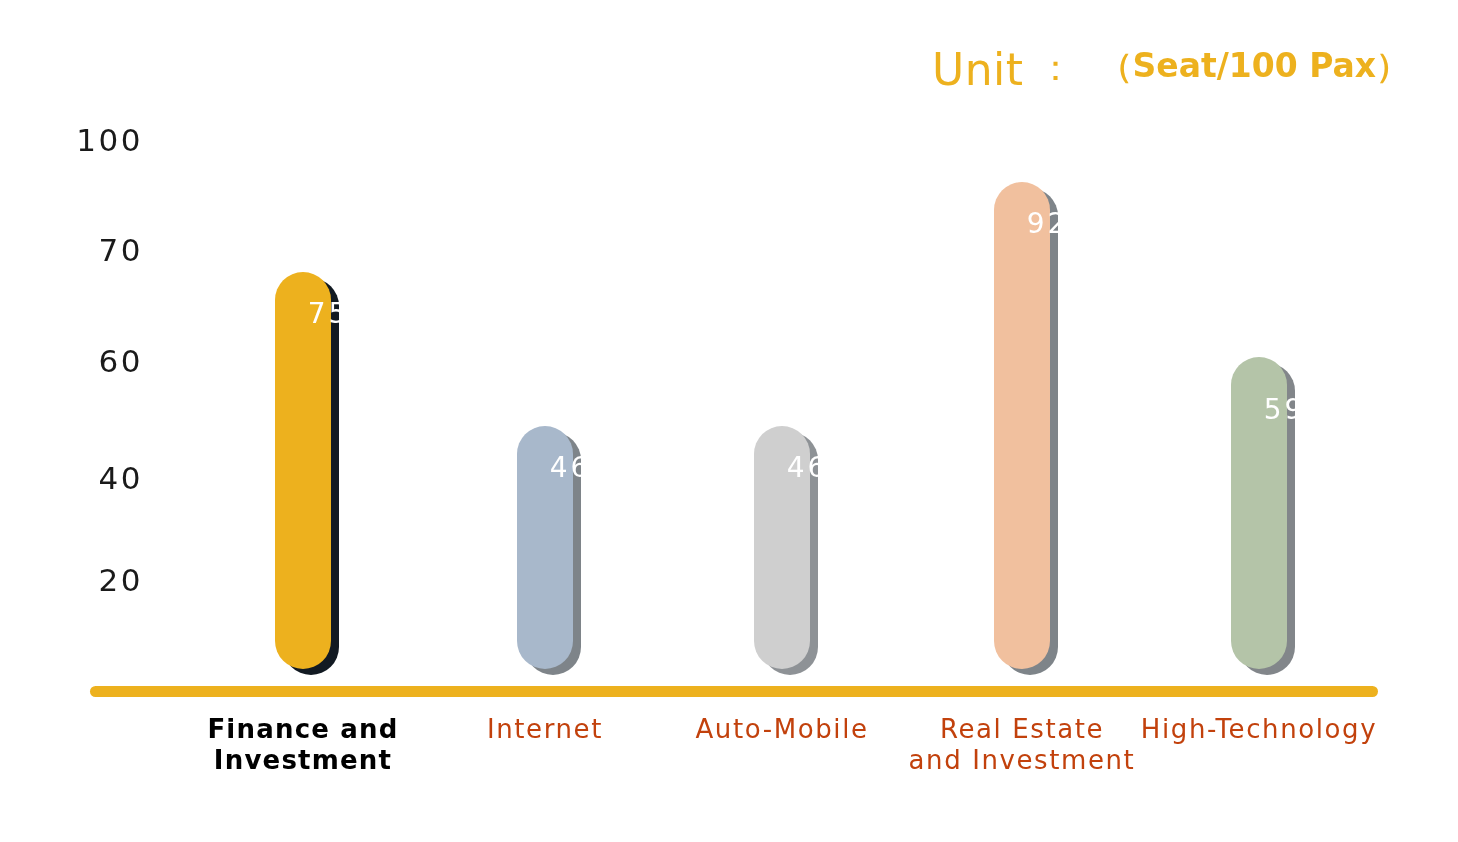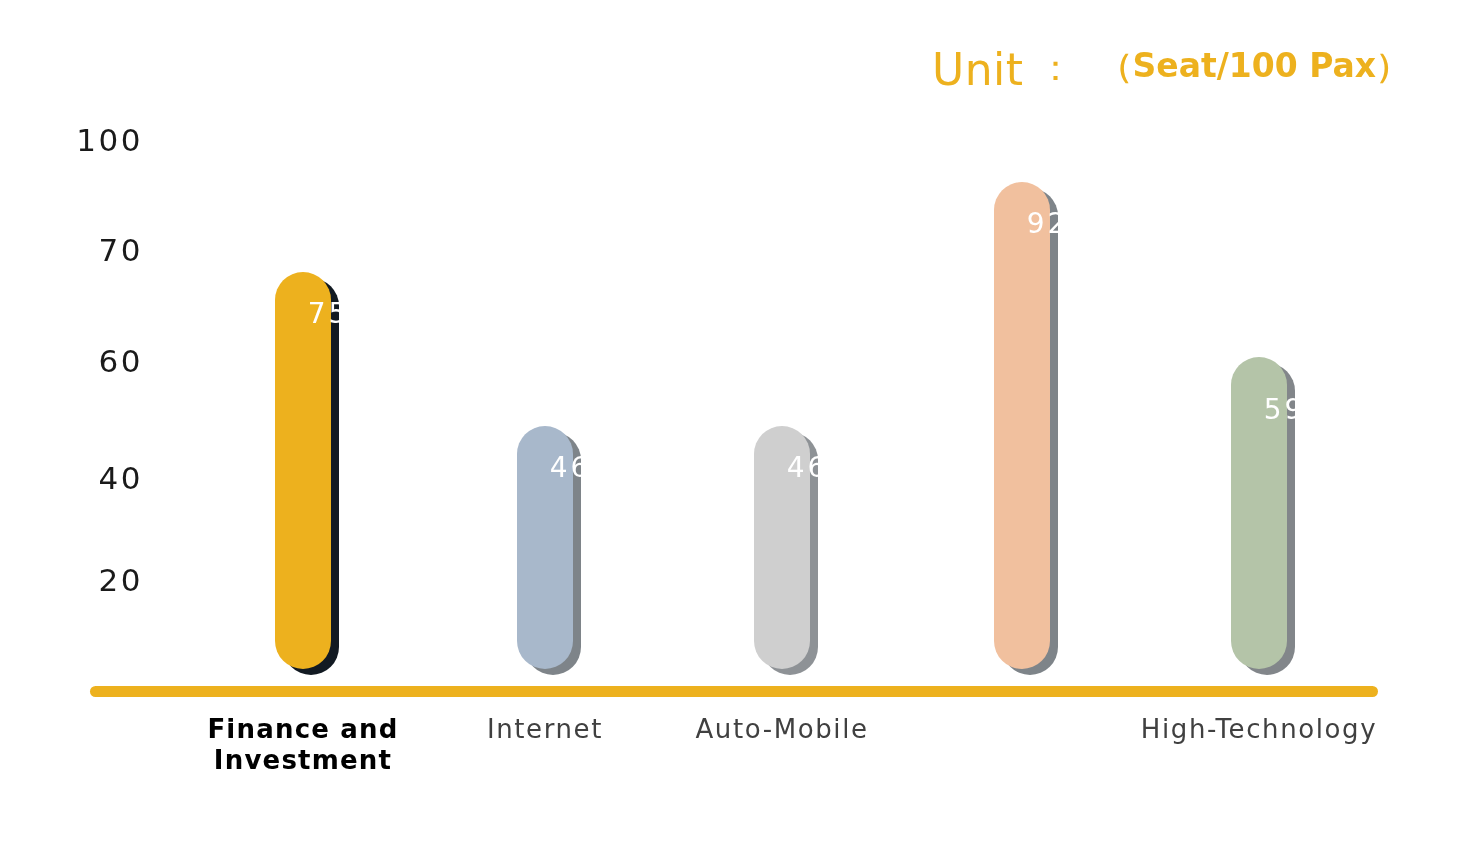--- a/index.html
+++ b/index.html
@@ -119,21 +119,21 @@
 
   
   .cat-label {
     position: absolute;
     top: 714px;
     width: 260px;
     text-align: center;
     font-size: 26px;
     line-height: 31px;
     letter-spacing: 1.6px;
-    color: #404040;
+    color: #c2410c;
     white-space: pre-line;
   }
   .cat-label.highlight {
     color: #000000;
     font-weight: 700;
     letter-spacing: 1.2px;
   }
 </style>
 </head>
 <body>
@@ -191,15 +191,17 @@
       <div class="bar-shadow" style="height: 312px; background: rgb(130, 134, 138);"></div>
       <div class="bar-body" style="height: 312px; background: rgb(180, 196, 168);"></div>
       <div class="bar-value" style="bottom: 243px; color: rgb(255, 255, 255);">59</div>
     </div>
   </div>
 
   <div class="cat-label highlight" style="left:173px;">Finance and
 Investment</div>
   <div class="cat-label" style="left:415px;">Internet</div>
   <div class="cat-label" style="left:652px;">Auto-Mobile</div>
+  <div class="cat-label" style="left:892px;">Real Estate
+and Investment</div>
   <div class="cat-label" style="left:1129px;">High-Technology</div>
 
 </div>
 
 </body></html>

